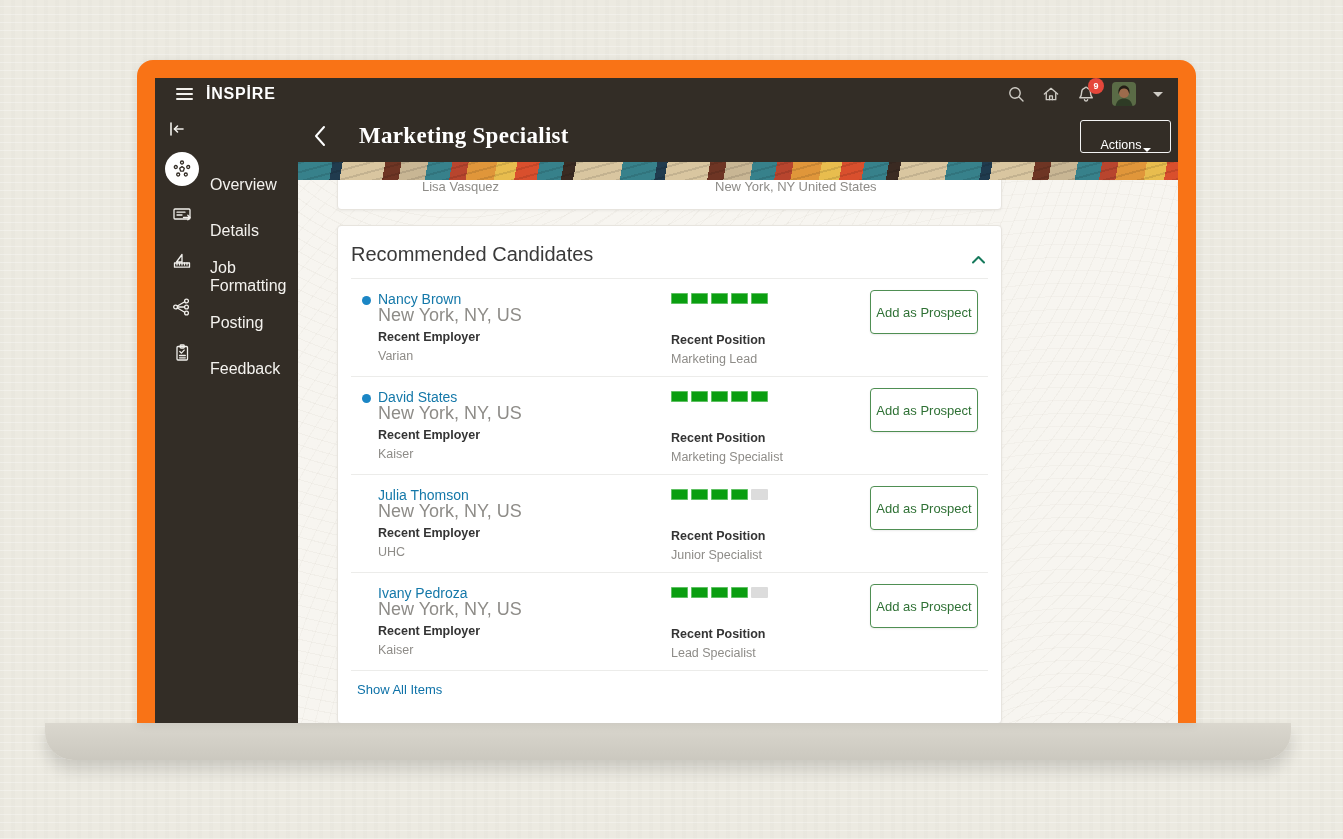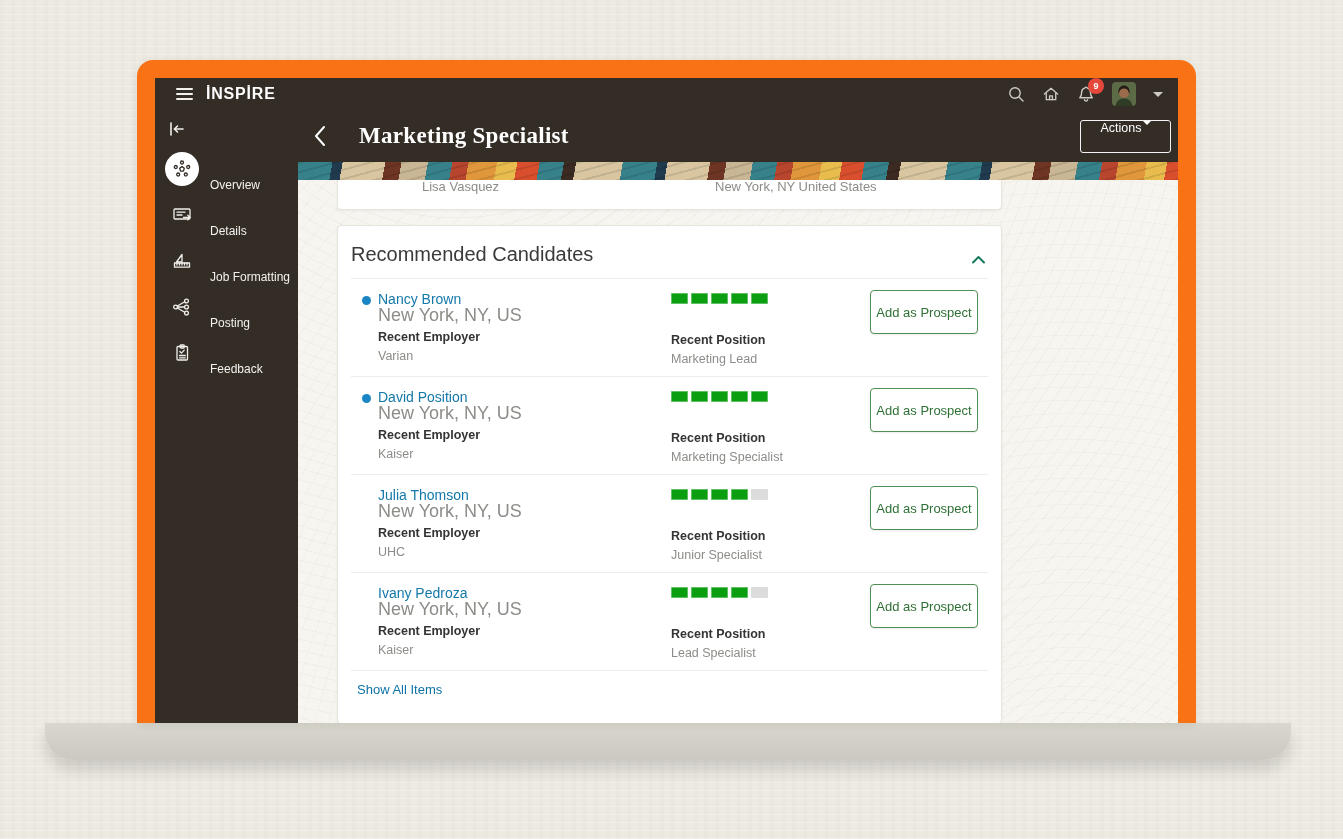--- a/index.html
+++ b/index.html
@@ -49,37 +49,37 @@
 
   
   .sidebar { position:absolute; left:0; top:32px; width:143px; bottom:0; background:#332D26; }
   .collapse-btn { margin:10px 0 8px 12px; width:20px; height:18px; cursor:pointer; }
   .collapse-btn svg { stroke:#F2F0EC; fill:none; stroke-width:1.6; stroke-linecap:round; stroke-linejoin:round; }
   .nav-item { height:46px; display:flex; align-items:center; padding-left:10px; cursor:pointer; }
   .nav-icon { width:34px; height:34px; flex:0 0 34px; display:flex; align-items:center; justify-content:center; }
   .nav-icon svg { stroke:#F2F0EC; fill:none; stroke-width:1.3; stroke-linecap:round; stroke-linejoin:round; }
   .nav-icon.active { background:#FFFFFF; border-radius:50%; }
   .nav-icon.active svg { stroke:#332D26; }
-  .nav-label { margin-left:11px; color:#F4F2EE; font-size:12px;margin-top:32px; }
+  .nav-label { margin-left:11px; color:#F4F2EE; font-size:16px;margin-top:32px; }
 
   
   .main { position:absolute; left:143px; top:32px; right:0; bottom:0;
     background:#F7F5F0;
     background-image:
       repeating-radial-gradient(circle at 18% -20%, transparent 0 10px, rgba(125,112,88,0.05) 10px 11px),
       repeating-radial-gradient(circle at 88% 130%, transparent 0 12px, rgba(125,112,88,0.04) 12px 13px);
   }
   .main-header { position:relative; height:52px; background:#332D26; z-index:3; display:flex; align-items:center; }
   .back-btn { margin-left:15px; width:16px; height:22px; cursor:pointer; }
   .back-btn svg { stroke:#FFFFFF; fill:none; stroke-width:2; stroke-linecap:round; stroke-linejoin:round; }
   .page-title { margin-left:30px; color:#FFFFFF; font-family:"Liberation Serif", serif; font-size:23px; font-weight:700; letter-spacing:0.3px; }
   .actions-btn {
     position:absolute; right:7px; top:10px; width:91px; height:33px;
     background:transparent; border:1px solid rgba(255,255,255,0.95); border-radius:3px;
-    color:#FFFFFF; font-size:12.5px; display:flex; align-items:flex-start; justify-content:center; gap:1px; cursor:pointer;
+    color:#FFFFFF; font-size:12.5px; display:flex; align-items:flex-end; justify-content:center; gap:1px; cursor:pointer;
     font-family:"Liberation Sans", sans-serif;
   }
   .actions-caret { width:0; height:0; border-left:4px solid transparent; border-right:4px solid transparent; border-top:4px solid #fff; }
 
   .banner {
     position:relative; z-index:2; height:18px;
     background-image:
       repeating-linear-gradient(-15deg, rgba(0,0,0,0.10) 0 2px, transparent 2px 9px),
       repeating-linear-gradient(100deg,
         #37818B 0 34px, #203B4E 34px 44px, #D9C6A0 44px 86px, #6E3524 86px 102px,
@@ -290,21 +290,21 @@
                   </div>
                   <div class="cand-label">Recent Position</div>
                   <div class="cand-value">Marketing Lead</div>
                 </div>
                 <div class="col-right"><button class="add-btn">Add as Prospect</button></div>
               </div>
               <div class="h-divider"></div>
               <div class="candidate-row">
                 <span class="dot"></span>
                 <div class="col-left">
-                  <div class="col-top"><a class="cand-name">David Position</a><div class="cand-loc">New York, NY, US</div></div>
+                  <div class="col-top"><a class="cand-name">David States</a><div class="cand-loc">New York, NY, US</div></div>
                   <div class="cand-label">Recent Employer</div>
                   <div class="cand-value">Kaiser</div>
                 </div>
                 <div class="col-mid">
                   <div class="col-top">
                     <div class="bars">
                       <span class="seg filled"></span>
                       <span class="seg filled"></span>
                       <span class="seg filled"></span>
                       <span class="seg filled"></span>

